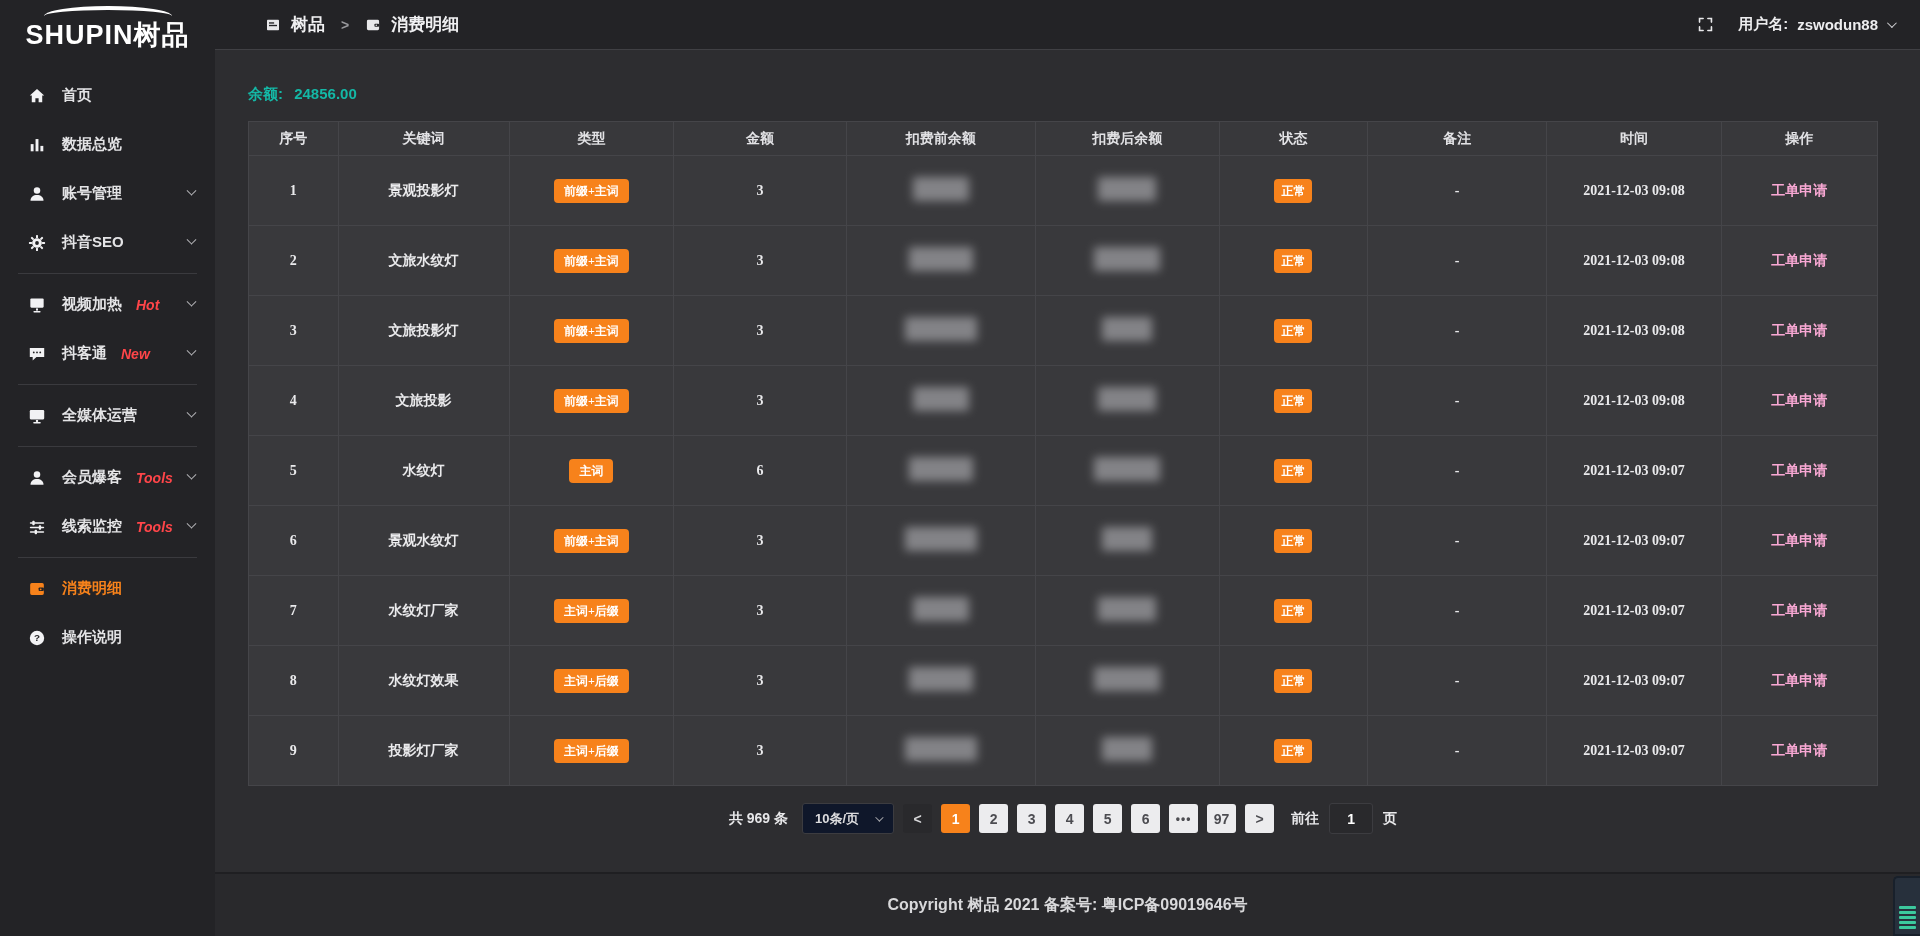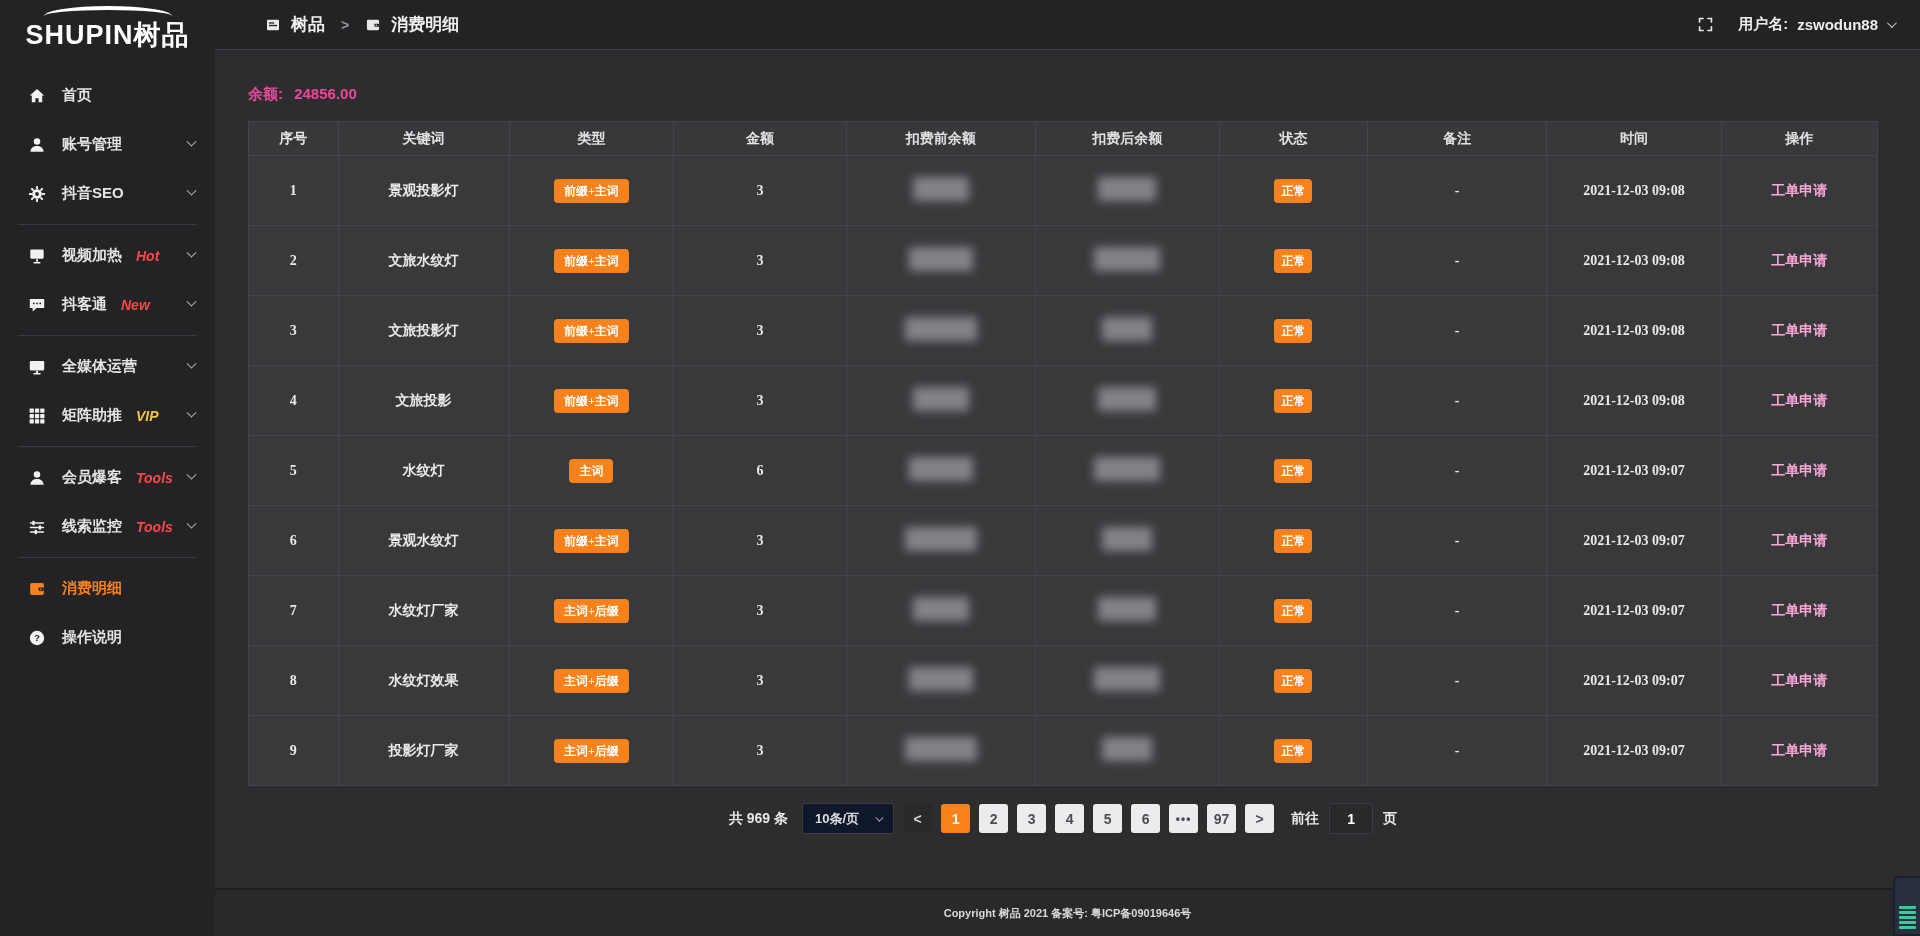--- a/index.html
+++ b/index.html
@@ -33,21 +33,21 @@
   .bc-icon svg { width:16px; height:16px; }
   .bc-sep { color:#9a9a9e; font-size:14px; font-weight:bold; padding:0 6px; }
   .topbar-right { display:flex; align-items:center; gap:24px; }
   .fs-icon { width:17px; height:17px; color:#e8e8ea; cursor:pointer; display:flex; }
   .fs-icon svg { width:17px; height:17px; }
   .user-entry { display:flex; align-items:center; gap:9px; font-size:15px; font-weight:bold; color:#ededef; cursor:pointer; }
   .user-entry .caret { width:7px; height:7px; border-right:1.7px solid #cfcfd3; border-bottom:1.7px solid #cfcfd3; transform:rotate(45deg) translateY(-2px); }
 
   
   .main { position:absolute; left:215px; top:51px; right:0; bottom:0; background:#2d2d30; padding:20px 42px 0 33px; }
-  .balance { margin:14px 0 17px; font-size:15px; font-weight:bold; color:#ec4899; }
+  .balance { margin:14px 0 17px; font-size:15px; font-weight:bold; color:#14b8a6; }
   .balance .bal-value { margin-left:7px; }
 
   table.data { width:100%; border-collapse:collapse; table-layout:fixed; background:#39393c;font-family:Liberation Serif, serif; }
   table.data th, table.data td { border:1px solid #454549; text-align:center; vertical-align:middle; }
   table.data th { height:34px; font-size:14px; font-weight:bold; color:#e2e2e5; background:#38383b; }
   table.data td { height:70px; font-size:14px; font-weight:bold; color:#eaeaec; }
   .col-0{width:5.5%} .col-1{width:10.5%} .col-2{width:10.1%} .col-3{width:10.6%} .col-4{width:11.6%}
   .col-5{width:11.3%} .col-6{width:9.1%} .col-7{width:11.0%} .col-8{width:10.7%} .col-9{width:9.6%}
 
   .type-badge, .status-badge { display:inline-block; background:var(--accent); color:#fff; font-size:12px; font-weight:bold;
@@ -64,22 +64,22 @@
   .pg-btn { min-width:29px; height:29px; padding:0 6px; display:flex; align-items:center; justify-content:center;
     background:#ececee; color:#4c4c51; border-radius:3px; font-size:14px; font-weight:bold; cursor:pointer; }
   .pg-btn.prev { background:#29292c; color:#d8d8da; }
   .pg-btn.active { background:var(--accent); color:#fff; }
   .pg-btn.ellipsis { font-size:12px; letter-spacing:1px; }
   .pg-goto { display:flex; align-items:center; gap:10px; margin-left:8px; }
   .pg-input { width:44px; height:31px; background:#29292c; border:1px solid #3c3c40; border-radius:3px; color:#fff;
     text-align:center; font-size:14px; font-weight:bold; font-family:inherit; }
 
   
-  .footer { position:absolute; left:215px; right:0; bottom:0; height:48px; background:#29292c; border-top:2px solid #1f1f22;
-    display:flex; align-items:center; justify-content:center; font-size:11px; font-weight:bold; color:#d9d9db; z-index:2; }
+  .footer { position:absolute; left:215px; right:0; bottom:0; height:64px; background:#29292c; border-top:2px solid #1f1f22;
+    display:flex; align-items:center; justify-content:center; font-size:16px; font-weight:bold; color:#d9d9db; z-index:2; }
 
   
   .side-widget { position:absolute; right:0; bottom:0; width:27px; height:60px; background:#27303c; border:2px solid #18202b; border-right:none;
     border-radius:5px 0 0 0; z-index:6; display:flex; flex-direction:column; justify-content:flex-end; padding:4px 4px 5px; gap:2px; cursor:pointer; }
   .side-widget .stripe { height:3px; background:#3cc89e; border-radius:1px; }
 </style>
 </head>
 <body>
 
 <div class="sidebar">
@@ -88,20 +88,30 @@
     <div class="logo-text"><span>SHUPIN</span><span>树品</span></div>
   </div>
   <div class="menu">
       <div class="menu-item">
         <span class="mi-icon">
           <svg viewBox="0 0 20 20" fill="currentColor">
             <path d="M10 2.2 18 9.4h-2.2V17h-4v-4.6H8.2V17h-4V9.4H2z"></path>
           </svg>
         </span>
         <span class="mi-label">首页</span>
+      </div>
+      <div class="menu-item">
+        <span class="mi-icon">
+          <svg viewBox="0 0 20 20" fill="currentColor">
+            <rect x="3" y="9" width="3.2" height="8"></rect>
+            <rect x="8.4" y="3.4" width="3.2" height="13.6"></rect>
+            <rect x="13.8" y="11" width="3.2" height="6"></rect>
+          </svg>
+        </span>
+        <span class="mi-label">数据总览</span>
       </div>
       <div class="menu-item">
         <span class="mi-icon">
           <svg viewBox="0 0 20 20" fill="currentColor">
             <circle cx="10" cy="6.2" r="3.6"></circle>
             <path d="M2.8 17.5c0-4.2 3.2-6.3 7.2-6.3s7.2 2.1 7.2 6.3z"></path>
           </svg>
         </span>
         <span class="mi-label">账号管理</span>
         <span class="caret"></span>
@@ -155,38 +165,20 @@
       <div class="menu-divider"></div>
       <div class="menu-item">
         <span class="mi-icon">
           <svg viewBox="0 0 20 20" fill="currentColor">
             <rect x="2" y="3.4" width="16" height="10.4" rx="1.2"></rect>
             <rect x="8.8" y="14.4" width="2.4" height="2.2"></rect>
             <rect x="5.8" y="16.8" width="8.4" height="1.6" rx=".8"></rect>
           </svg>
         </span>
         <span class="mi-label">全媒体运营</span>
-        <span class="caret"></span>
-      </div>
-      <div class="menu-item">
-        <span class="mi-icon">
-          <svg viewBox="0 0 20 20" fill="currentColor">
-            <rect x="1.8" y="1.8" width="4.7" height="4.7" rx=".6"></rect>
-            <rect x="7.7" y="1.8" width="4.7" height="4.7" rx=".6"></rect>
-            <rect x="13.6" y="1.8" width="4.7" height="4.7" rx=".6"></rect>
-            <rect x="1.8" y="7.7" width="4.7" height="4.7" rx=".6"></rect>
-            <rect x="7.7" y="7.7" width="4.7" height="4.7" rx=".6"></rect>
-            <rect x="13.6" y="7.7" width="4.7" height="4.7" rx=".6"></rect>
-            <rect x="1.8" y="13.6" width="4.7" height="4.7" rx=".6"></rect>
-            <rect x="7.7" y="13.6" width="4.7" height="4.7" rx=".6"></rect>
-            <rect x="13.6" y="13.6" width="4.7" height="4.7" rx=".6"></rect>
-          </svg>
-        </span>
-        <span class="mi-label">矩阵助推</span>
-        <span class="mi-tag tag-gold">VIP</span>
         <span class="caret"></span>
       </div>
       <div class="menu-divider"></div>
       <div class="menu-item">
         <span class="mi-icon">
           <svg viewBox="0 0 20 20" fill="currentColor">
             <circle cx="10" cy="6.2" r="3.6"></circle>
             <path d="M2.8 17.5c0-4.2 3.2-6.3 7.2-6.3s7.2 2.1 7.2 6.3z"></path>
           </svg>
         </span>

